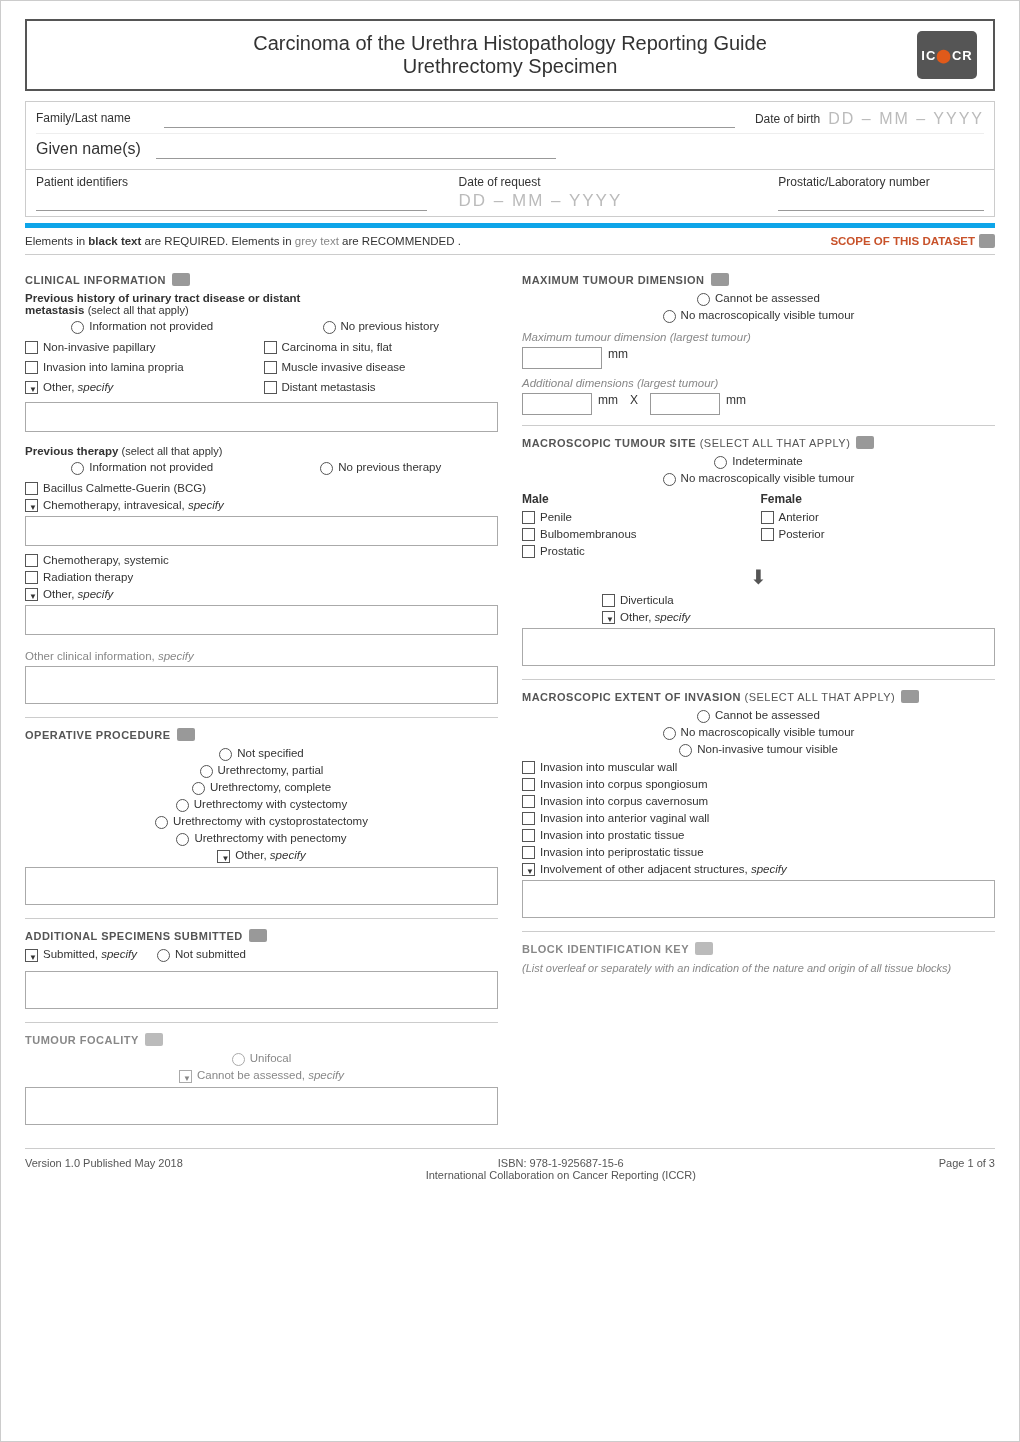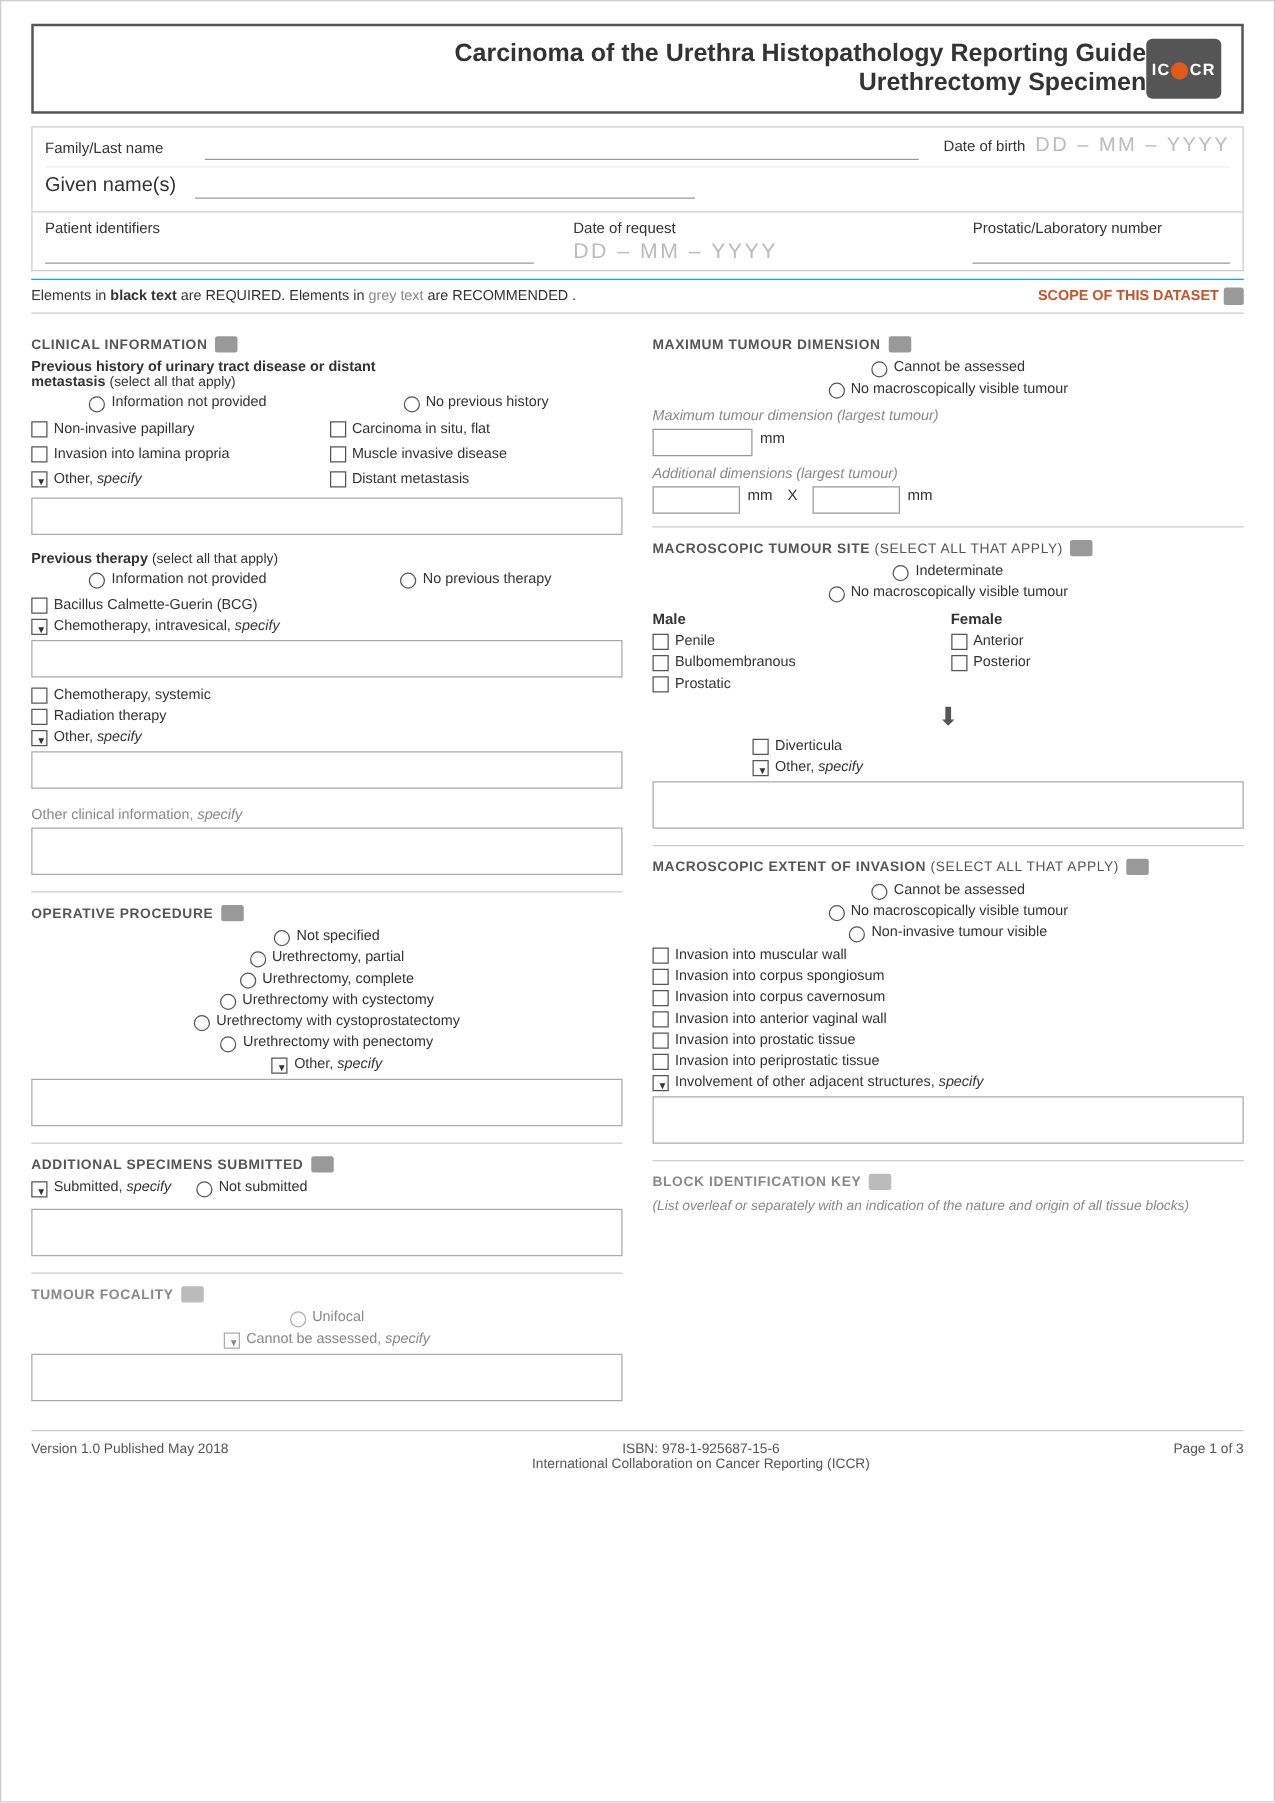--- a/index.html
+++ b/index.html
@@ -2,24 +2,24 @@
 <html><head>
   <meta charset="utf-8">
   <style>
     * { box-sizing: border-box; margin: 0; padding: 0; }
     body { font-family: Arial, sans-serif; font-size: 12px; background: #fff; color: #333; }
     .page { width: 1020px; min-height: 1442px; padding: 18px 24px 18px 24px; border: 1px solid #ccc; position: relative; }
     
     
     .header { border: 2px solid #555; padding: 10px 16px; display: flex; align-items: center; justify-content: space-between; margin-bottom: 10px; }
     .header-title { text-align: center; flex: 1; }
-    .header-title h1 { font-size: 20px; font-weight: bold; text-align: right; }
+    .header-title h1 { font-size: 20px; font-weight: normal; }
     .logo-box { width: 60px; height: 50px; background: #333; color: white; font-size: 10px; font-weight: bold; display: flex; align-items: center; justify-content: center; border-radius: 4px; flex-shrink: 0; }
     
-    .info-bar { display: flex; align-items: center; justify-content: space-between; padding: 6px 0; border-top: 1px solid #0ea5e9; border-bottom: 1px solid #ccc; margin-bottom: 8px; font-size: 11.5px; gap: 48px; }
+    .info-bar { display: flex; align-items: center; justify-content: space-between; padding: 6px 0; border-top: 5px solid #0ea5e9; border-bottom: 1px solid #ccc; margin-bottom: 8px; font-size: 11.5px; gap: 48px; }
     
     
     .two-col { display: grid; grid-template-columns: 1fr 1fr; gap: 0 24px; }
     
     
     .section-header { font-size: 11px; font-weight: bold; color: #555; letter-spacing: 0.5px; text-transform: uppercase; display: flex; align-items: center; gap: 6px; margin-bottom: 6px; margin-top: 10px; }
     
     
     .radio-item { display: flex; align-items: flex-start; gap: 5px; margin-bottom: 3px; font-size: 11.5px; justify-content: center; }
     .checkbox-item { display: flex; align-items: center; gap: 5px; margin-bottom: 3px; font-size: 11.5px; }
@@ -57,21 +57,21 @@
       <h1>Carcinoma of the Urethra Histopathology Reporting Guide</h1>
       <h1>Urethrectomy Specimen</h1>
     </div>
     <div class="logo-box" style="font-size:13px; font-weight:bold; background:#555; color:white; width:60px; height:48px; border-radius:5px; display:flex; align-items:center; justify-content:center; flex-shrink:0;">
       <span style="letter-spacing:1px;">IC<span style="color:#e05a1a;">⬤</span>CR</span>
     </div>
   </div>
 
   <div style="border:1px solid #ccc; padding: 6px 10px; margin-bottom: 0;">
 
-    <div style="display:flex; align-items:flex-start; margin-bottom:5px; border-bottom:1px solid #eee; padding-bottom:5px;">
+    <div style="display:flex; align-items:flex-end; margin-bottom:5px; border-bottom:1px solid #eee; padding-bottom:5px;">
       <div style="display:flex; align-items:center; flex:1; gap:8px;">
         <span style="font-size:12px; min-width:120px;">Family/Last name</span>
         <input type="text" style="flex: 1 1 0%; border-top: none; border-right: none; border-left: none; border-image: initial; border-bottom: 1px solid rgb(153, 153, 153); height: 20px; font-size: 12px; outline: none;">
       </div>
       <div style="display:flex; align-items:center; gap:8px; margin-left:20px;">
         <span style="font-size:12px;">Date of birth</span>
         <span style="font-size:16px; color:#bbb; letter-spacing:2px;">DD – MM – YYYY</span>
       </div>
     </div>
 

